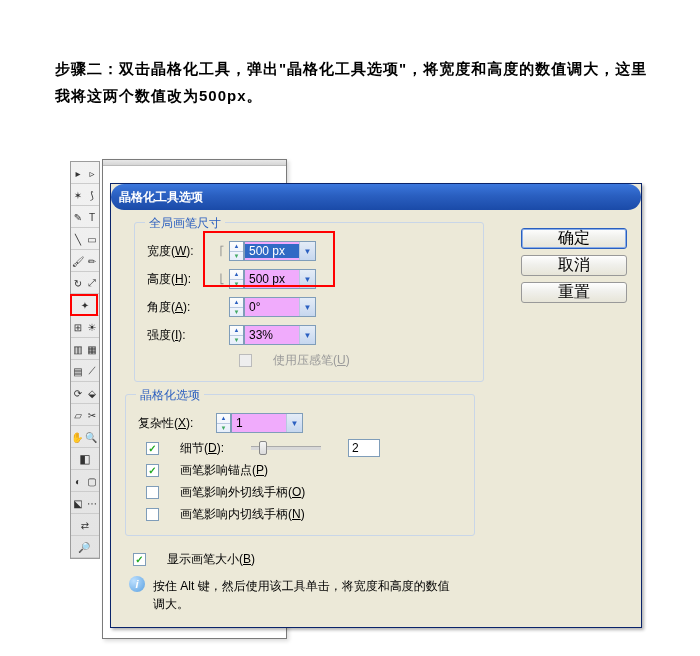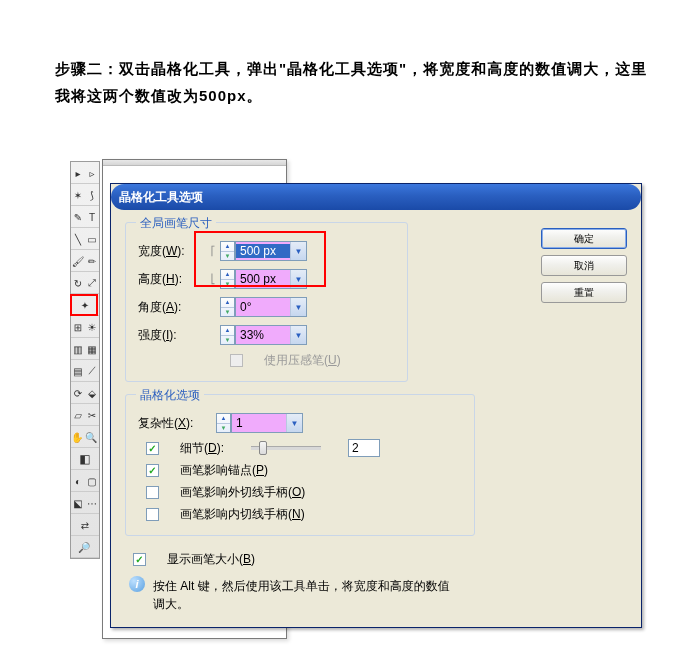--- a/index.html
+++ b/index.html
@@ -218,29 +218,29 @@
   }
   .btns {
     position: absolute;
     right: 14px;
     top: 18px;
     display: flex;
     flex-direction: column;
     gap: 6px;
   }
   .btn {
-    width: 86px;
+    width: 106px;
     height: 21px;
     border: 1px solid #999;
     background: linear-gradient(#fefefe,#f0f0ec 45%,#e7e5d8);
     border-radius: 3px;
     display: flex;
     align-items: center;
     justify-content: center;
-    font-size: 10px;
+    font-size: 16px;
   }
   .btn.default{border:1px solid #2a5fc0;box-shadow:0 0 0 1px #89ade8 inset;}
   .info-row {
     display: flex;
     align-items: flex-start;
     gap: 8px;
     margin-top: 6px;
     padding-left: 4px;
   }
   .info-icon {
@@ -353,21 +353,21 @@
       <span>晶格化工具选项</span>
     </div>
     <div class="dialog-body">
 
       <div class="btns">
         <div class="btn default">确定</div>
         <div class="btn">取消</div>
         <div class="btn">重置</div>
       </div>
 
-      <div class="fieldset" style="width:283px;">
+      <div class="fieldset" style="width:350px;margin-left:9px;">
         <div class="legend">全局画笔尺寸</div>
 
         <div class="red-box" style="left:68px; top:8px; width:132px; height:56px;"></div>
 
         <div class="row">
           <div class="row-label">宽度(<span class="underline">W</span>):</div>
           <div class="lock-col" style="font-size:9px;color:#888;">⎡</div>
           <div class="updown">
               <div>▲</div>
               <div>▼</div>

